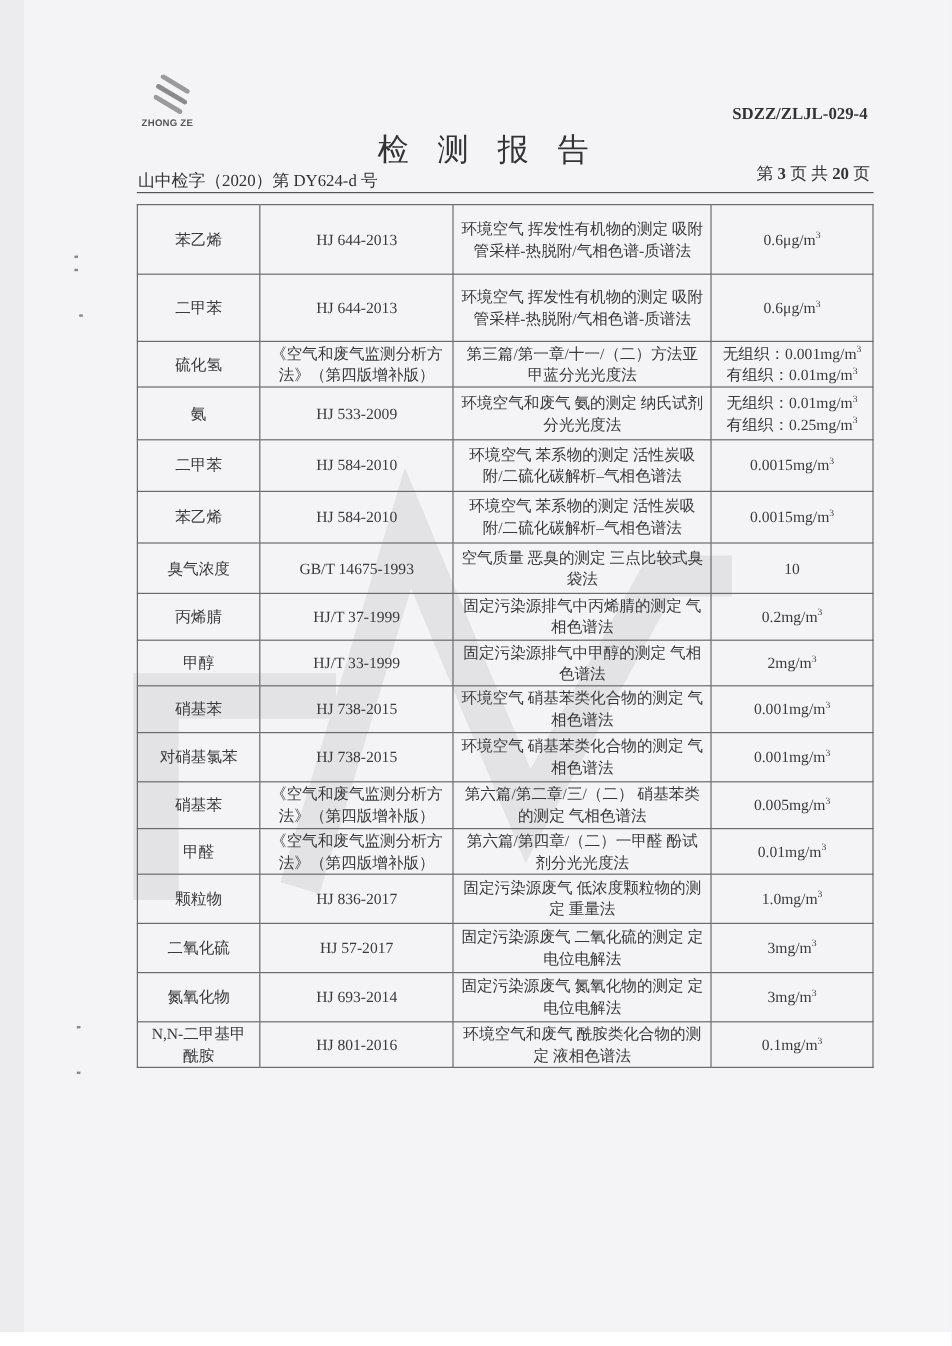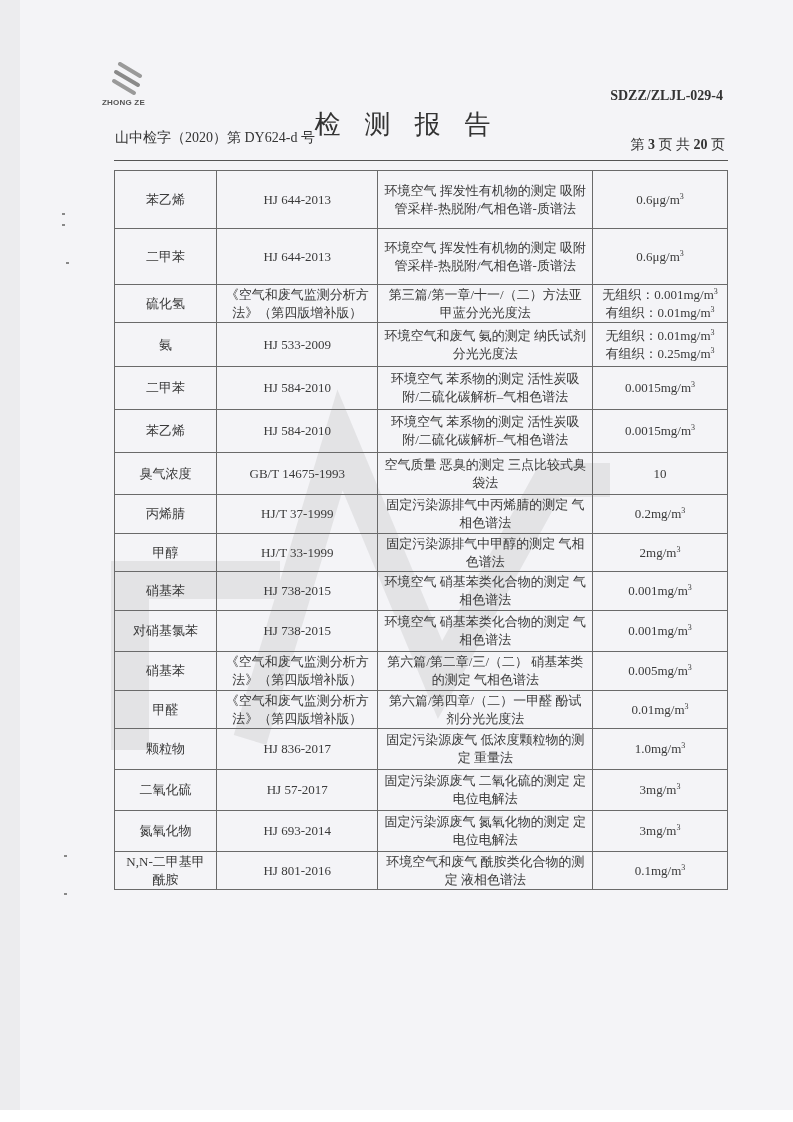--- a/index.html
+++ b/index.html
@@ -5,26 +5,26 @@
   html, body { margin:0; padding:0; }
   body {
     width:793px; height:1122px; position:relative; overflow:hidden;
     background:#f1f1f4;
     font-family: "Liberation Serif", "DejaVu Serif", serif;
     color:#2a2a2a;
   }
   .page { position:absolute; left:0; top:0; width:793px; height:1110px; background:#f4f4f7; }
   .page-edge { position:absolute; left:0; top:1110px; width:793px; height:12px; background:#ffffff; }
   .leftstrip { position:absolute; left:0; top:0; width:20px; height:1110px; background:#ececee; }
-  .logo { position:absolute; left:98px; top:62px; width:60px; height:48px; }
+  .logo { position:absolute; left:114px; top:62px; width:60px; height:48px; }
   .logo-bars { position:absolute; left:10px; top:0; width:40px; height:34px; }
   .logo-text { position:absolute; left:4px; top:36px; font-family:"Liberation Sans", sans-serif; font-size:8px; font-weight:bold; color:#555; letter-spacing:0.2px; white-space:nowrap; }
   .docno { position:absolute; right:70px; top:88px; font-size:14px; font-weight:bold; color:#333; }
   .title { position:absolute; left:0; width:793px; top:107px; text-align:center; font-size:26px; letter-spacing:24px; color:#333; padding-left:36px; box-sizing:border-box; }
-  .reportno { position:absolute; left:115px; top:129px; font-size:14px; color:#333; }
+  .reportno { position:absolute; left:115px; top:142px; font-size:14px; color:#333; }
   .pageinfo { position:absolute; right:68px; top:136px; font-size:14px; color:#333; }
   .pageinfo b { font-weight:bold; }
   .hline { position:absolute; left:114px; width:614px; top:160px; height:1px; background:#555; }
   table.data {
     position:absolute; left:114px; top:170px; width:614px;
     border-collapse:collapse; font-size:13px; color:#3a3a3a;
   }
   table.data td {
     border:1px solid #6a6a6a; text-align:center; vertical-align:middle;
     padding:0 6px; line-height:18px;

